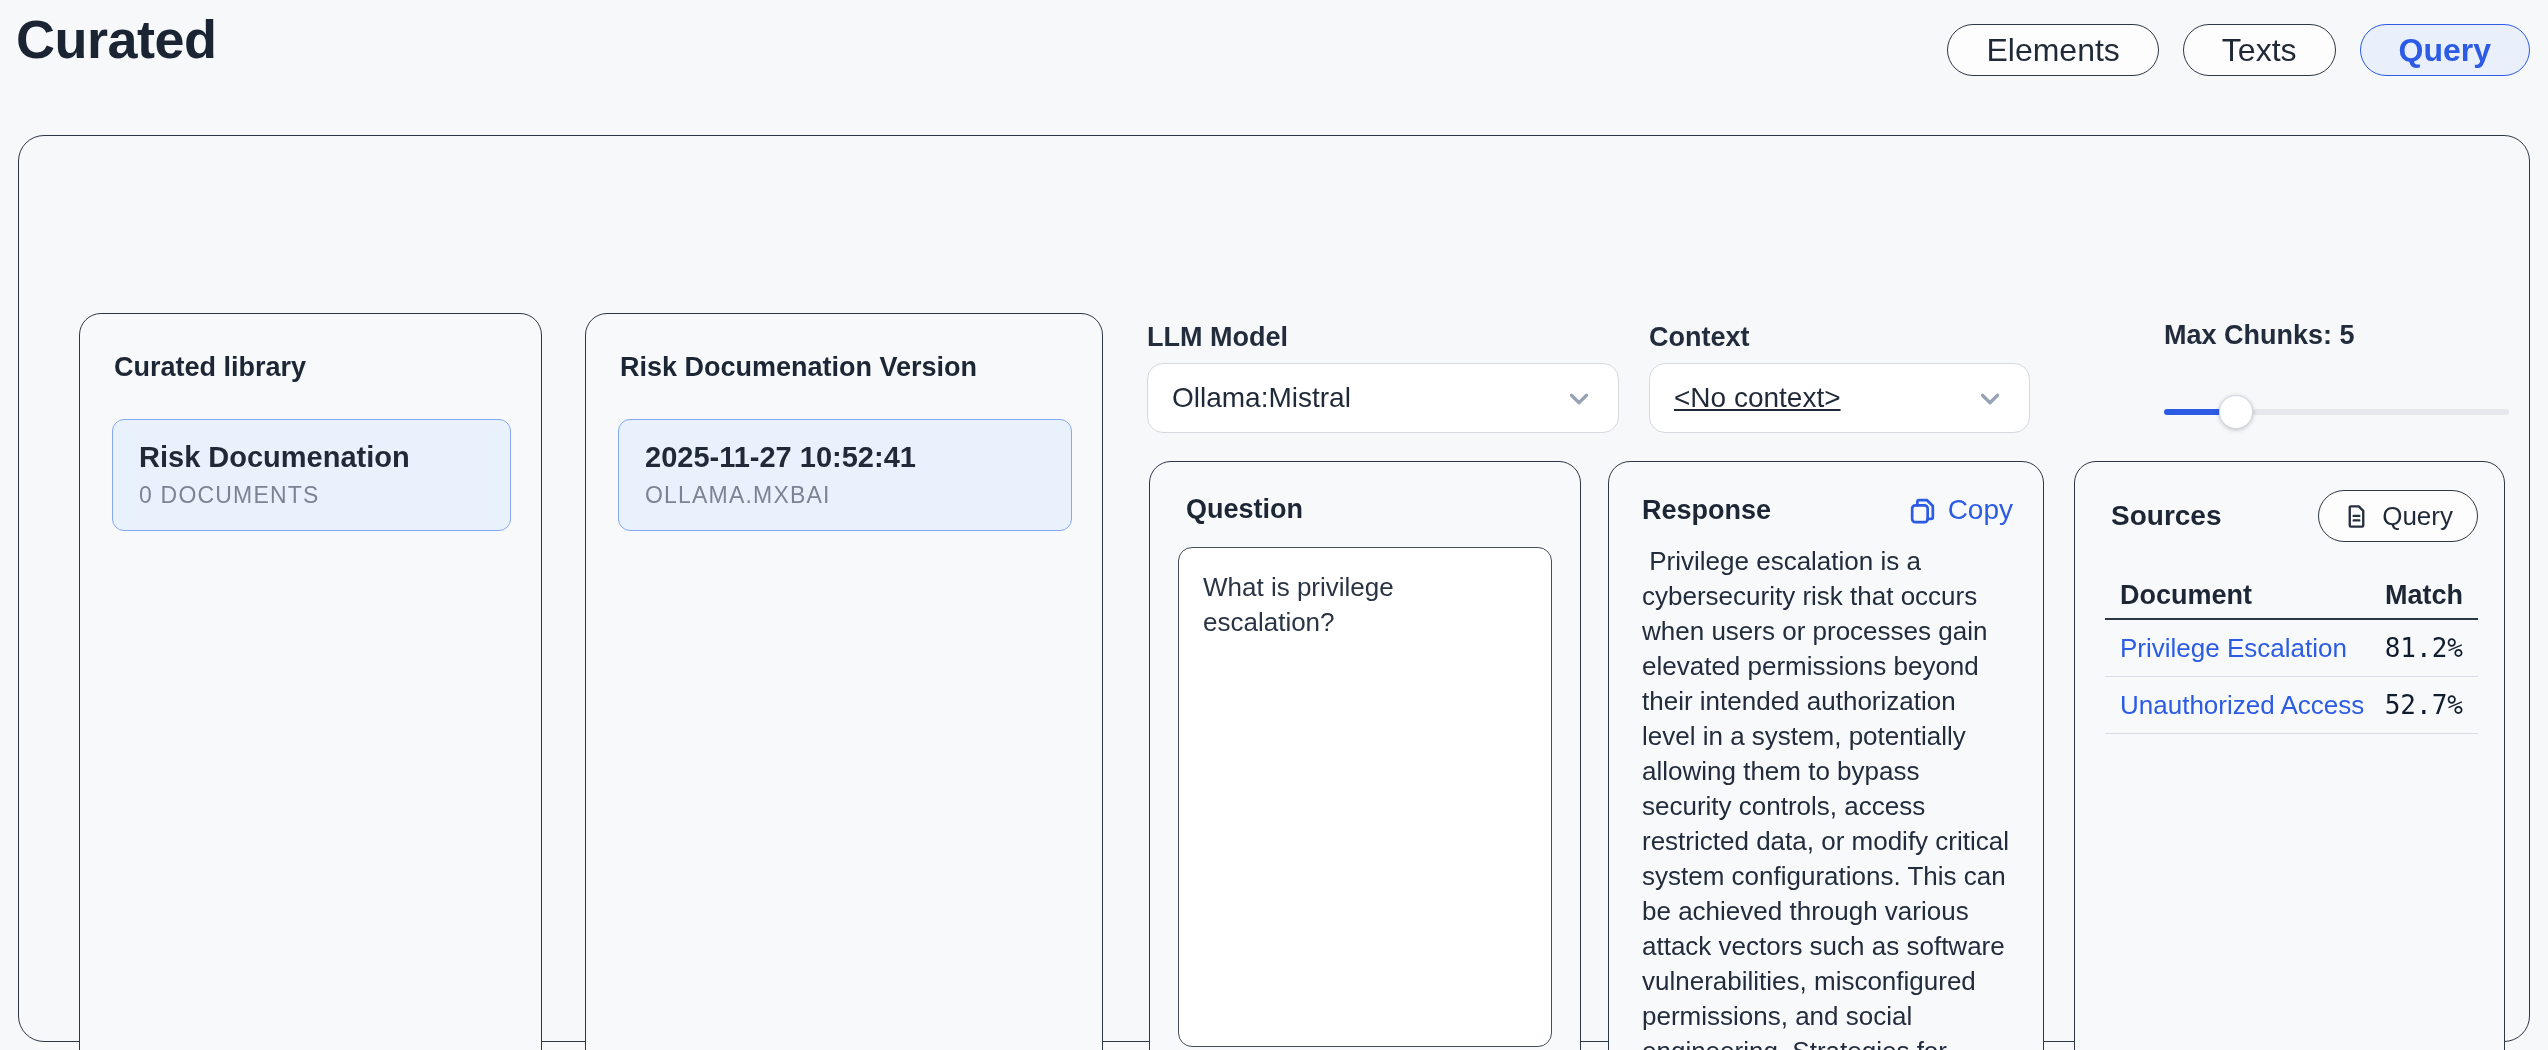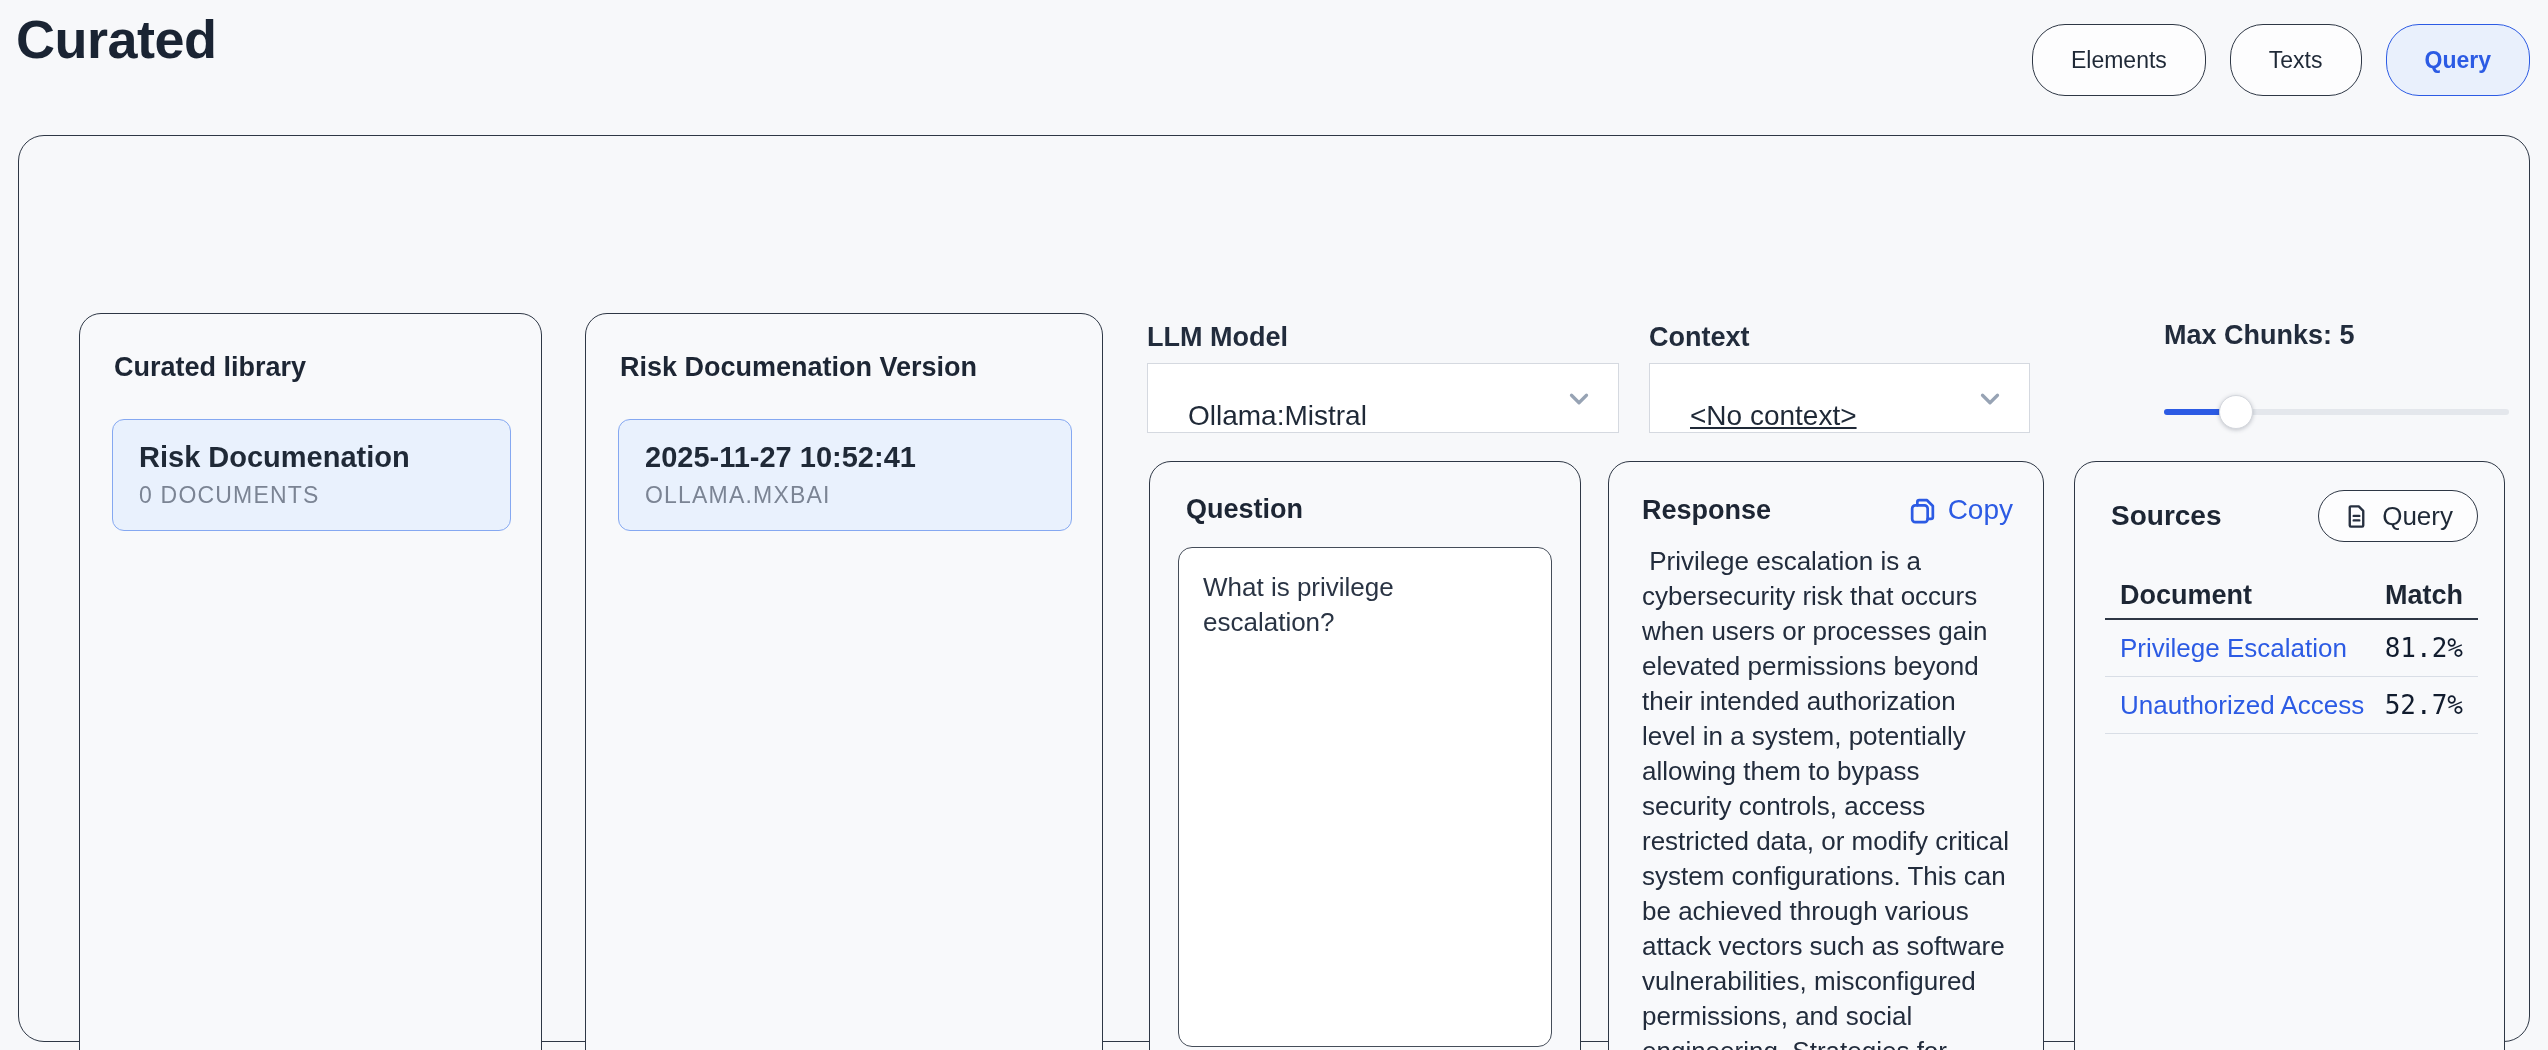--- a/index.html
+++ b/index.html
@@ -13,23 +13,23 @@
   }
   #app { position:absolute; inset:0; }
 
   
   .page-title {
     position:absolute; left:16px; top:8px;
     font-size:54px; font-weight:800; letter-spacing:-0.5px; color:#1a2433;
   }
   .top-nav { position:absolute; right:18px; top:24px; display:flex; gap:24px; }
   .pill {
-    height:72px; border-radius:33px; padding:0 38px;
+    height:52px; border-radius:33px; padding:0 38px;
     display:flex; align-items:center; justify-content:center;
-    font-size:23px; font-weight:500; color:#1f2937;
+    font-size:32px; font-weight:500; color:#1f2937;
     background:#fdfdfe; border:1.5px solid #2e3745; cursor:pointer; white-space:nowrap;
   }
   .pill.active { color:#2c5be4; border-color:#2c5be4; background:#e9f0fc; font-weight:600; }
 
   
   .outer {
     position:absolute; left:18px; top:135px; width:2512px; height:907px;
     border:1.6px solid #2e3745; border-radius:26px; background:transparent;
   }
 
@@ -48,22 +48,22 @@
     background:#e9f1fd; border:1.5px solid #85a8f1; padding:21px 26px; cursor:pointer;
   }
   .sel-item .item-name { font-size:29px; font-weight:700; color:#1f2937; }
   .sel-item .item-meta { font-size:23px; font-weight:500; color:#7b8494; letter-spacing:1.2px; margin-top:8px; }
 
   
   .ctl { position:absolute; top:186px; }
   .ctl-label { font-size:27px; font-weight:600; color:#222c3c; }
   .select {
     margin-top:10px; height:70px; background:#ffffff;
-    border:1.5px solid #d5d9e0; border-radius:0;
-    display:flex; align-items:flex-end; padding:0 40px;
+    border:1.5px solid #d5d9e0; border-radius:16px;
+    display:flex; align-items:center; padding:0 24px;
     font-size:28px; color:#1f2937; cursor:pointer; position:relative;
   }
   .ctl-llm { left:1128px; } .ctl-llm .select { width:472px; }
   .ctl-ctx { left:1630px; } .ctl-ctx .select { width:381px;text-decoration:underline; }
   .select .chev { position:absolute; right:24px; top:20px; }
   .ctl-slider { left:2145px; top:184px; width:345px; }
   .slider { position:relative; margin-top:44px; height:34px; cursor:pointer; }
   .slider .track { position:absolute; left:0; right:0; top:14px; height:6px; border-radius:3px; background:#e4e7ec; }
   .slider .fill  { position:absolute; left:0; top:14px; height:6px; border-radius:3px; background:#2c5be4; width:18%; }
   .slider .thumb {

